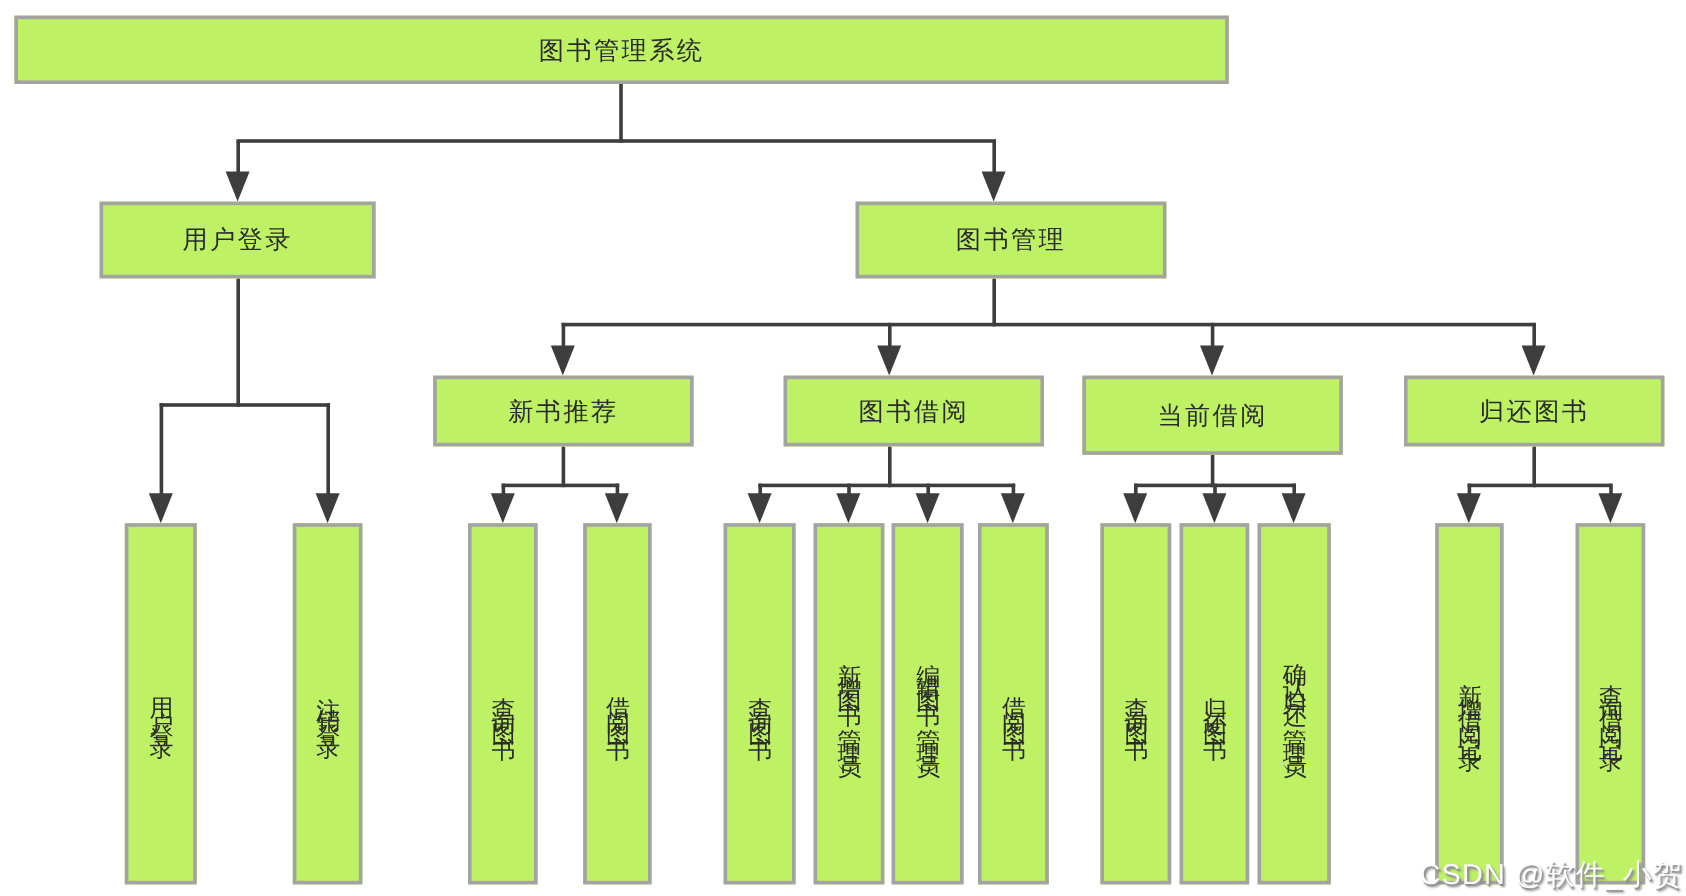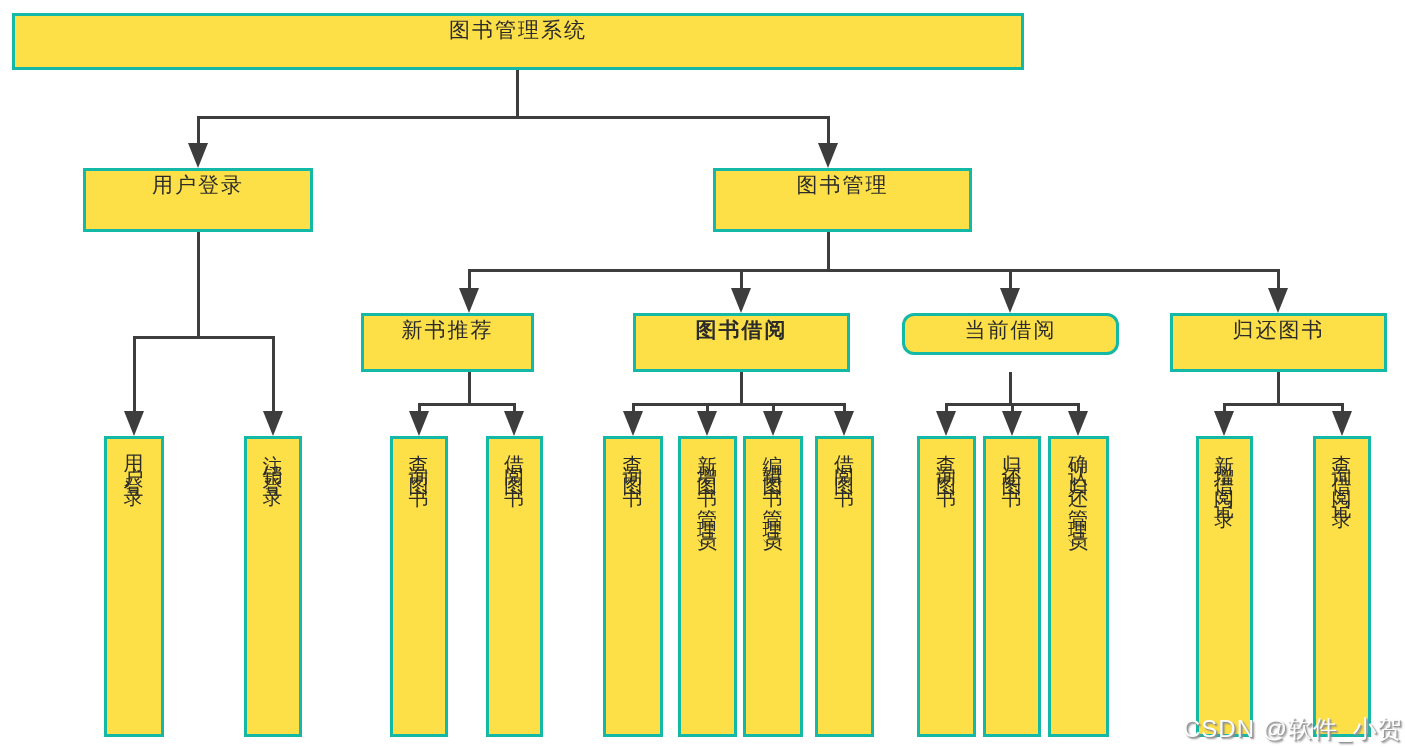--- a/index.html
+++ b/index.html
@@ -7,22 +7,22 @@
     position:relative;width:1405px;height:747px;background:#ffffff;overflow:hidden;
     font-family:"Liberation Sans",sans-serif;color:#2b2b2b;
   }
   
   .v{position:absolute;width:3px;background:#3d3d3d;}
   .h{position:absolute;height:3px;background:#3d3d3d;}
   .tri{position:absolute;width:0;height:0;
        border-left:10px solid transparent;border-right:10px solid transparent;
        border-top:25px solid #3d3d3d;}
   
-  .box{position:absolute;border:3px solid #14b8a6;background:#fde047;box-sizing:border-box;
-       display:flex;justify-content:center;}
+  .box{position:absolute;border:3px solid #a3a3a3;background:#bef264;box-sizing:border-box;
+       display:flex;align-items:center;justify-content:center;}
   .box-h{font-size:21px;letter-spacing:2px;white-space:nowrap;}
   .vtext{writing-mode:vertical-rl;text-orientation:mixed;
          font-size:20px;line-height:1;letter-spacing:11px;}
   
   .watermark{position:absolute;left:1183px;top:713px;z-index:10;
              font-size:24px;letter-spacing:1px;white-space:nowrap;
              color:#fdfdfd;text-shadow:2px 2px 2px #8a8a8a,1px 1px 0 #a5a5a5;}
 </style>
 </head>
 <body>
@@ -92,27 +92,27 @@
     <span>图书管理系统</span>
   </div>
 
   <div class="box box-h" style="left:83px;top:168px;width:230px;height:64px;">
     <span>用户登录</span>
   </div>
   <div class="box box-h" style="left:713px;top:168px;width:259px;height:64px;">
     <span>图书管理</span>
   </div>
 
-  <div class="box box-h" style="left:361px;top:313px;width:173px;height:59px;">
+  <div class="box box-h" style="left:361px;top:313px;width:217px;height:59px;">
     <span>新书推荐</span>
   </div>
-  <div class="box box-h" style="left:633px;top:313px;width:217px;height:59px;font-weight:bold;">
+  <div class="box box-h" style="left:653px;top:313px;width:217px;height:59px;">
     <span>图书借阅</span>
   </div>
-  <div class="box box-h" style="left:902px;top:313px;width:217px;height:42px;border-radius:12px;">
+  <div class="box box-h" style="left:902px;top:313px;width:217px;height:66px;">
     <span>当前借阅</span>
   </div>
   <div class="box box-h" style="left:1170px;top:313px;width:217px;height:59px;">
     <span>归还图书</span>
   </div>
 
   <div class="box box-v" style="left:104px;top:436px;width:60px;height:301px;">
     <span class="vtext">用户登录</span>
   </div>
   <div class="box box-v" style="left:244px;top:436px;width:58px;height:301px;">

